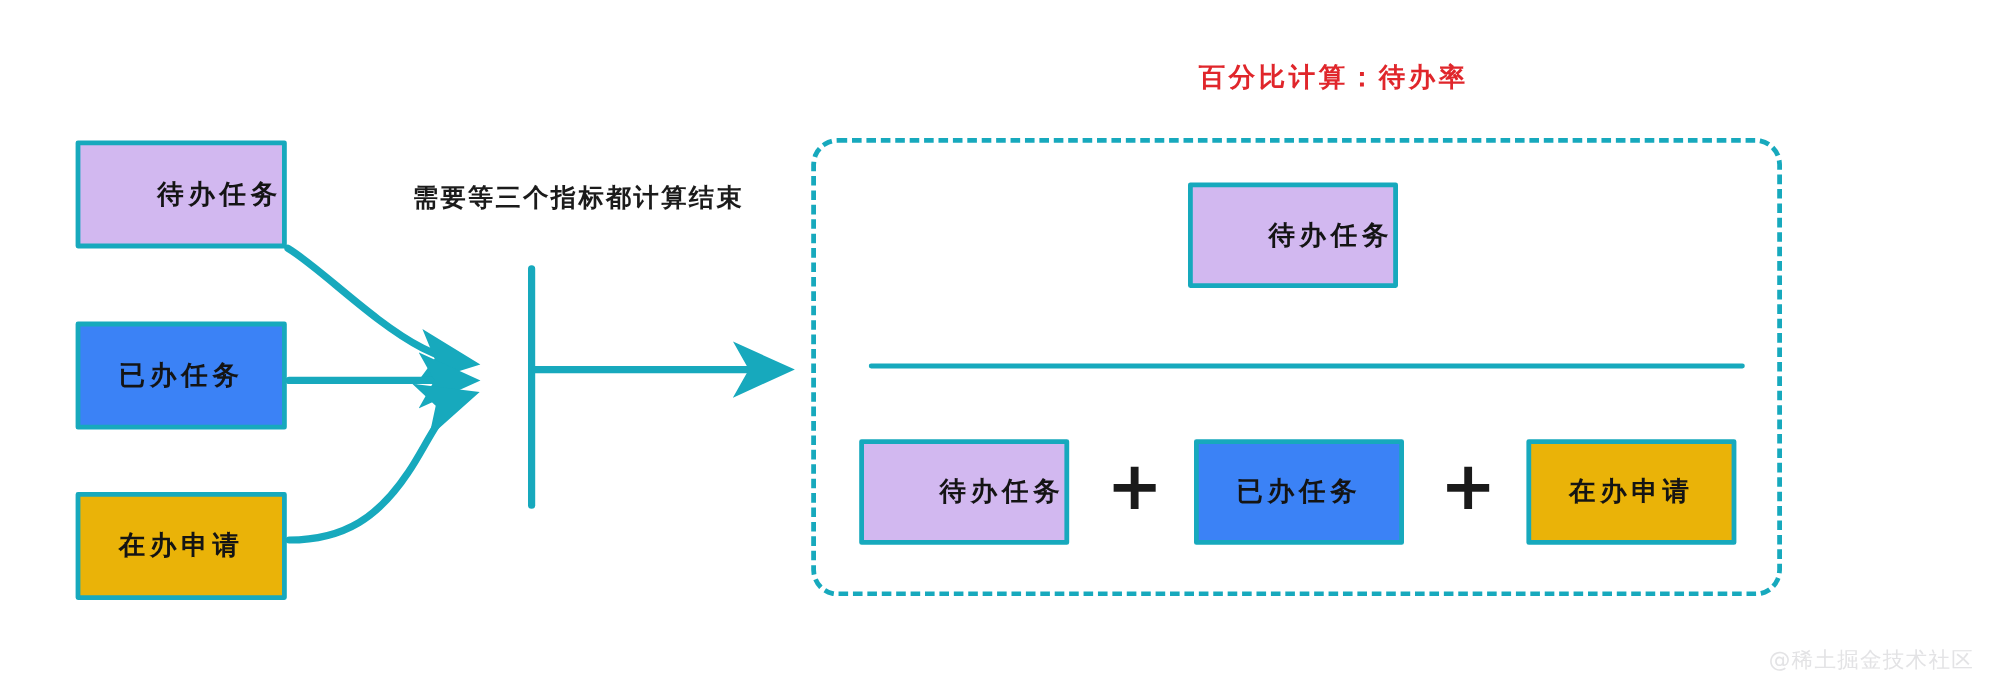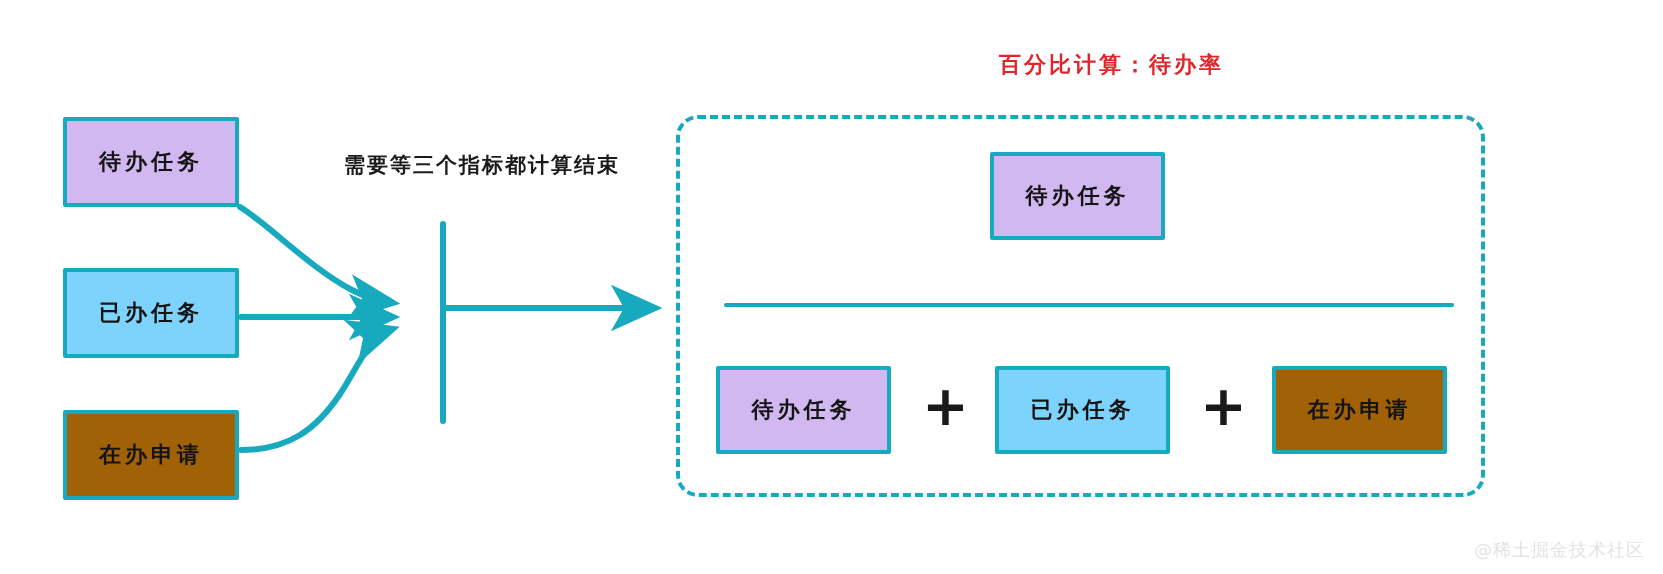--- a/index.html
+++ b/index.html
@@ -36,23 +36,23 @@
     left: -5px; top: -5px; right: -5px; bottom: -5px;
     z-index: -1;
     border-radius: 3px;
   }
   .hbox .lbl { position: relative; z-index: 2; }
 
   .fill-purple { background: #cdb4ec; }
   .fill-pink   { background: #f590c4; }
   .fill-yellow { background: #f5dd16; }
 
-  .bg-purple { background: #d2b8f0; }
-  .bg-pink   { background: #7dd3fc; }
-  .bg-yellow { background: #a16207; }
+  .bg-purple { background: #d2b8f0; justify-content: flex-end; }
+  .bg-pink   { background: #3b82f6; }
+  .bg-yellow { background: #eab308; }
 
   
   #art { position: absolute; left: 0; top: 0; width: 1663px; height: 574px; pointer-events: none; }
 
   
   .note {
     position: absolute;
     font-family: "DejaVu Sans", "Liberation Sans", sans-serif;
     font-weight: 700;
     color: #1b1b1b;

